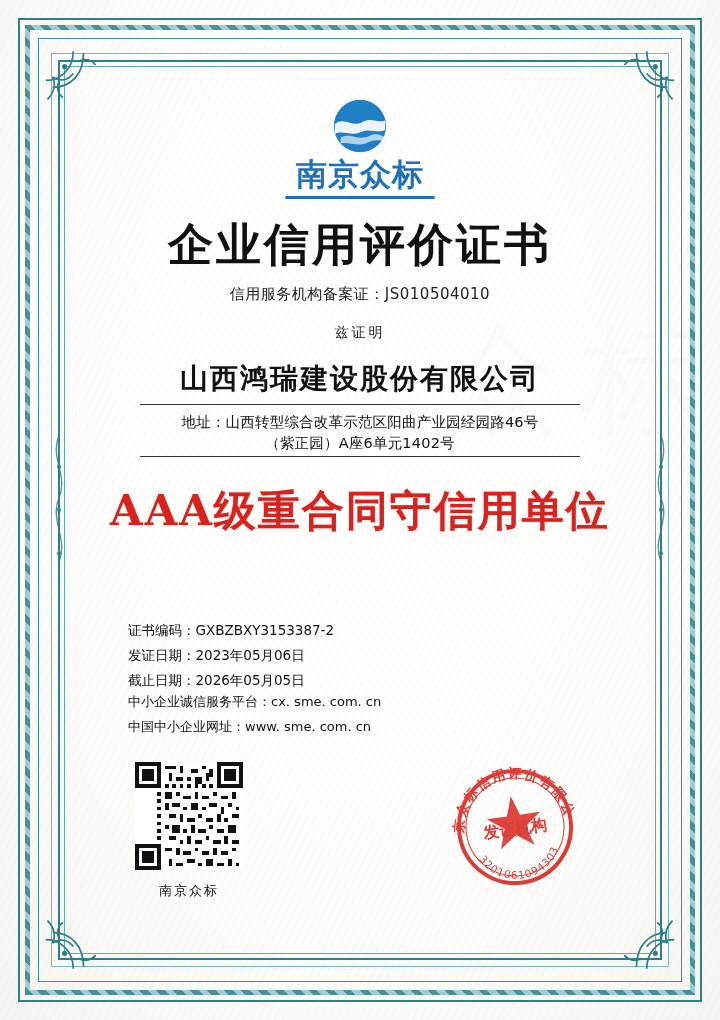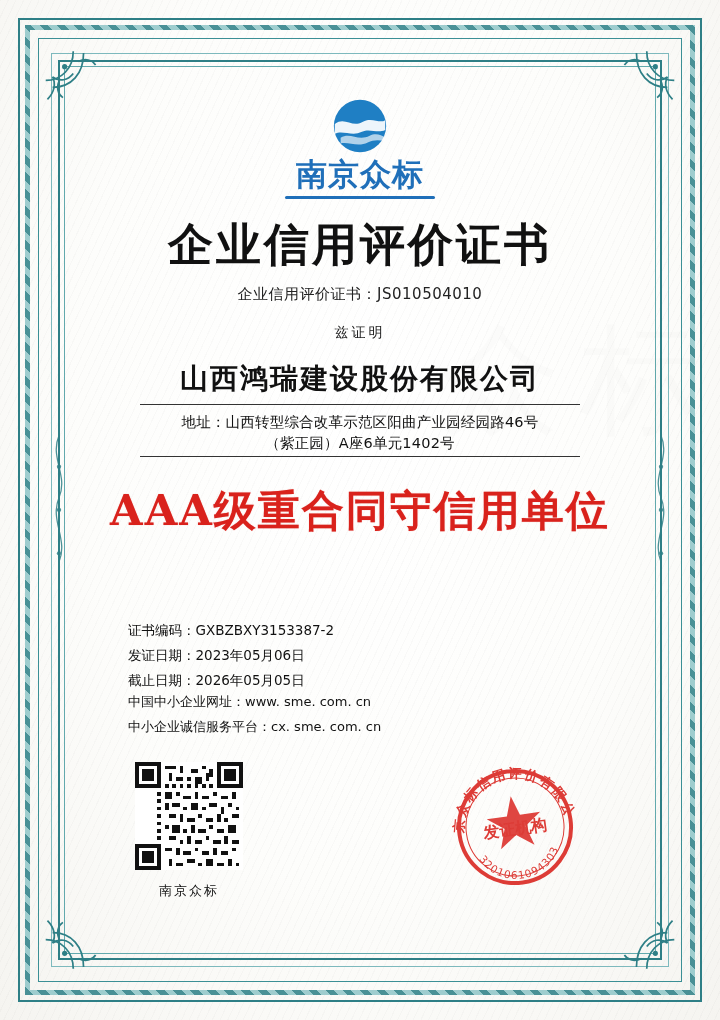--- a/index.html
+++ b/index.html
@@ -353,21 +353,21 @@
           <path d="M6 30 C 16 22 24 34 34 28 C 44 22 52 30 58 26 L58 36 C 50 40 42 34 34 38 C 24 43 14 36 6 40 Z" fill="#ffffff" opacity="0.92"></path>
           <path d="M12 44 C 22 38 30 48 42 42 C 48 39 54 41 58 44 L58 48 C 52 46 46 46 40 49 C 30 54 20 48 12 50 Z" fill="#ffffff" opacity="0.65"></path>
         </svg>
       </div>
       <div class="logo-text">南京众标</div>
       <div class="logo-rule"></div>
     </div>
 
     <div class="cert-title">企业信用评价证书</div>
 
-    <div class="record-no">企业信用评价证书：JS010504010</div>
+    <div class="record-no">信用服务机构备案证：JS010504010</div>
 
     <div class="hereby">兹证明</div>
 
     <div class="underline-block">
       <div class="company-name">山西鸿瑞建设股份有限公司</div>
     </div>
 
     <div class="address-lines">
       <div class="address-line">地址：山西转型综合改革示范区阳曲产业园经园路46号</div>
       <div class="address-line">（紫正园）A座6单元1402号</div>
@@ -384,24 +384,24 @@
     <div class="detail-row">
       <span>发证日期：</span><span class="val">2023年05月06日</span>
     </div>
     <div class="detail-row">
       <span>截止日期：</span><span class="val">2026年05月05日</span>
     </div>
   </div>
 
   <div class="links">
     <div class="link-row">
+      <span>中小企业诚信服务平台：</span><span>cx. sme. com. cn</span>
+    </div>
+    <div class="link-row">
       <span>中国中小企业网址：</span><span>www. sme. com. cn</span>
-    </div>
-    <div class="link-row">
-      <span>中小企业诚信服务平台：</span><span>cx. sme. com. cn</span>
     </div>
   </div>
 
   <div class="qr-area">
     <svg class="qr" viewBox="0 0 29 29" shape-rendering="crispEdges">
       <rect width="29" height="29" fill="#ffffff"></rect>
       <g fill="#111111">
 
         <rect x="0" y="0" width="7" height="1"></rect>
           <rect x="0" y="6" width="7" height="1"></rect>

